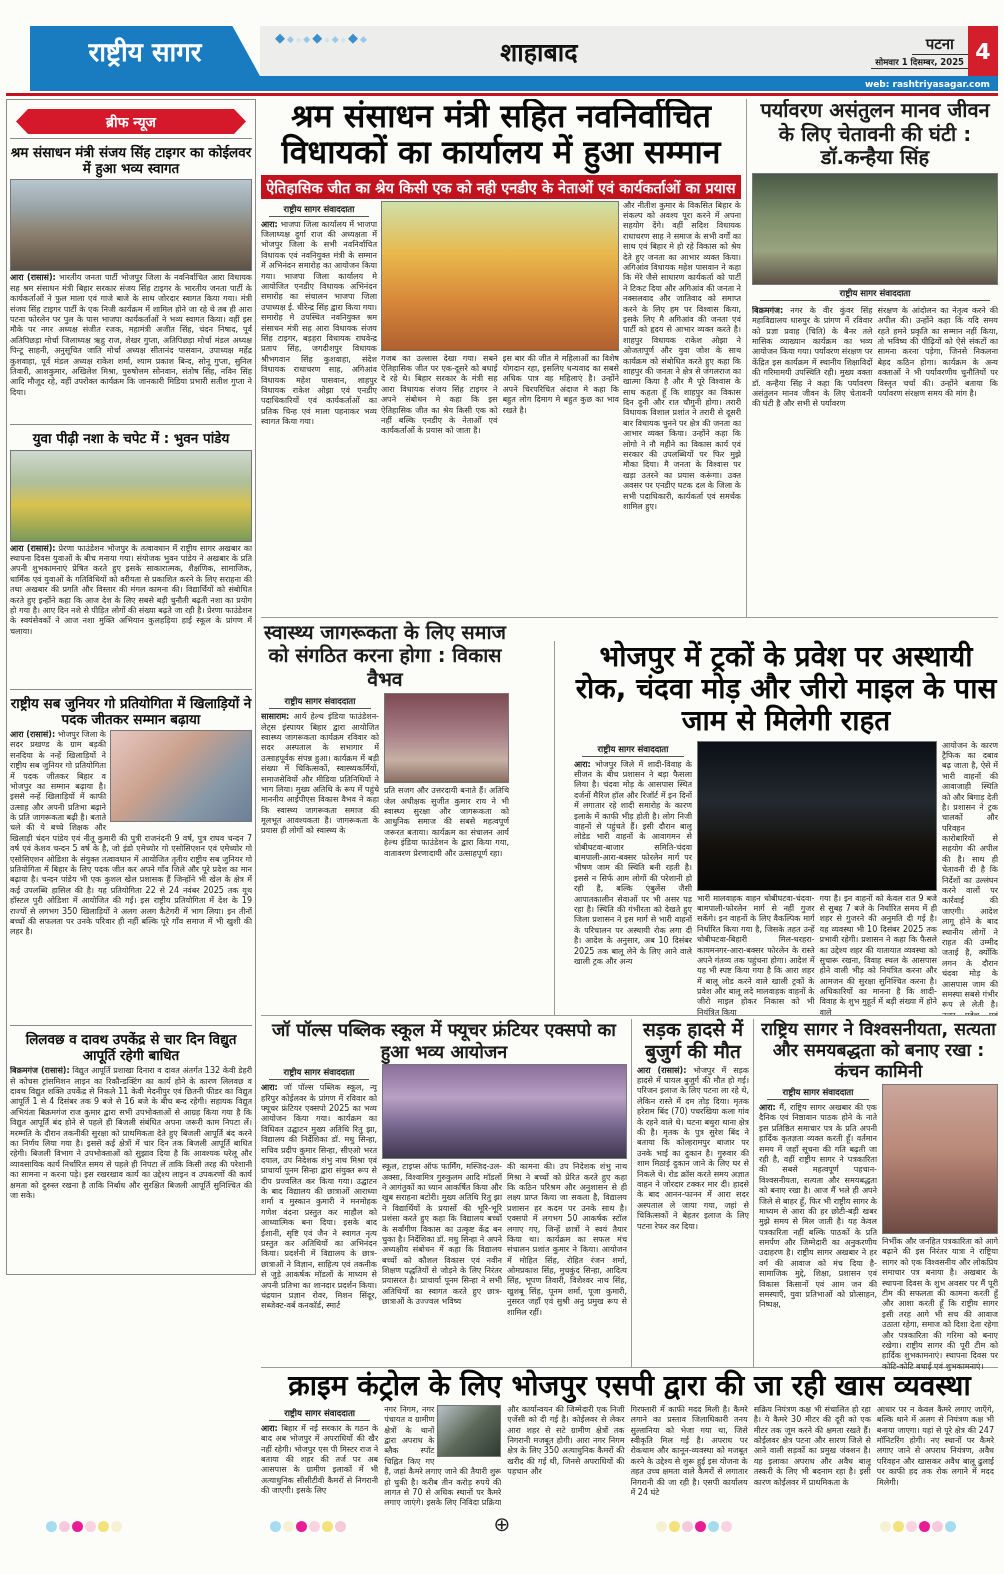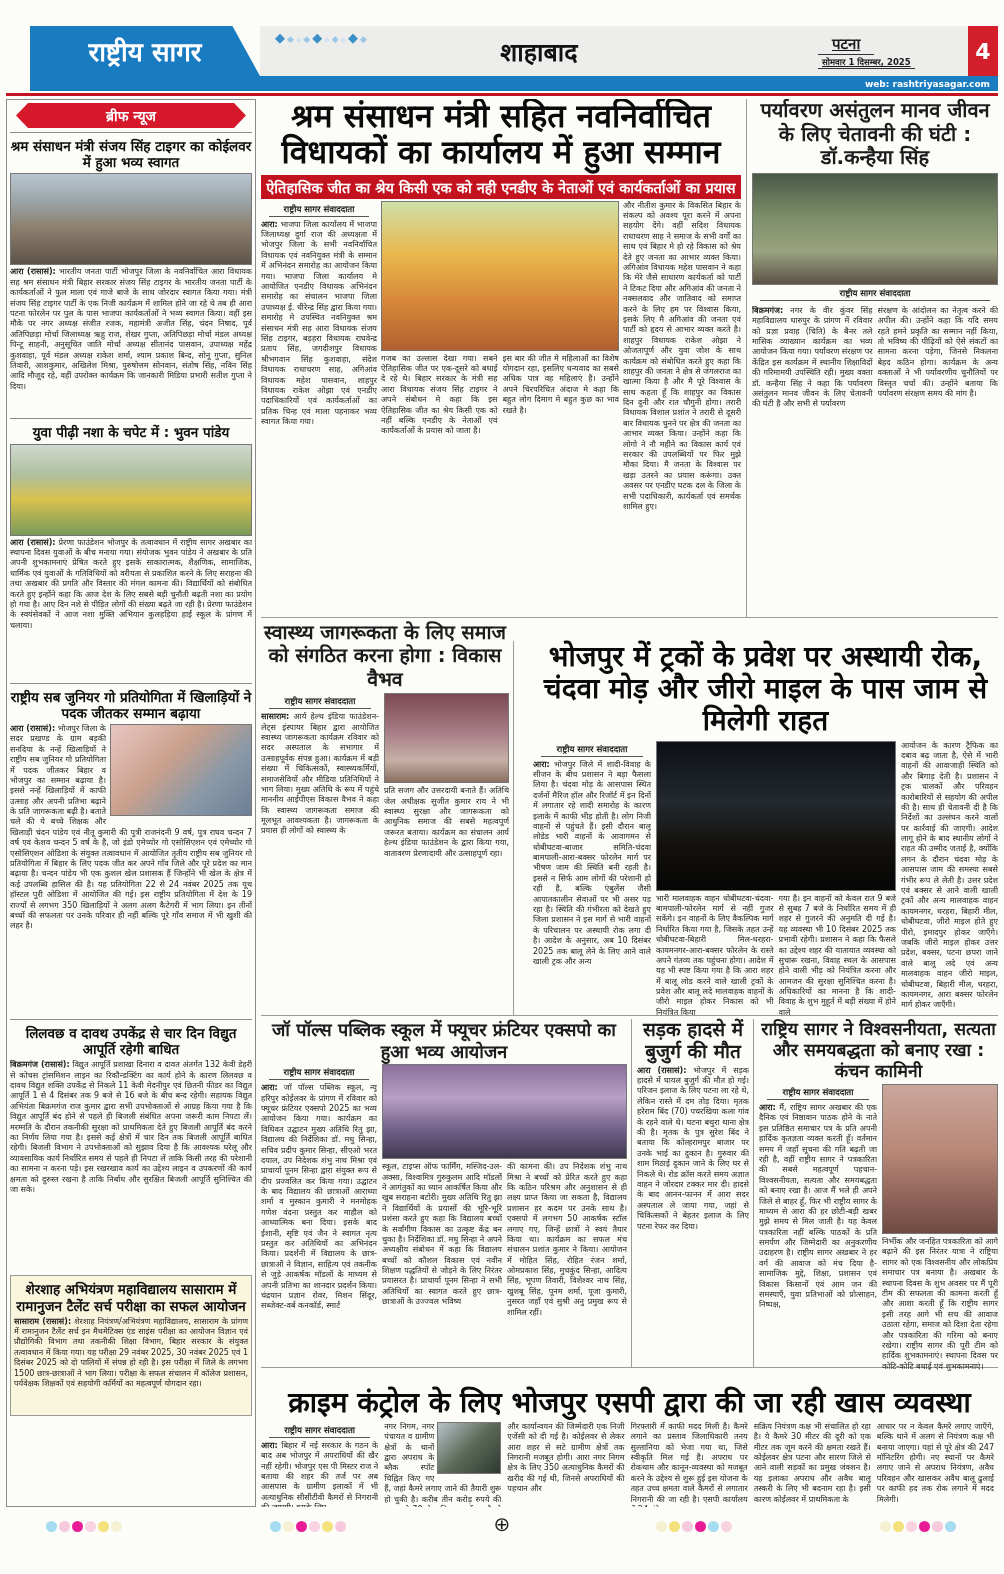--- a/index.html
+++ b/index.html
@@ -10,31 +10,31 @@
   
   .mast-wrap { padding-top:26px; }
   .mast { display:flex; height:50px; margin-left:24px; }
   .mast-blue { width:230px; background:#1a7cc0; color:#fff; display:flex; align-items:center; justify-content:center;
                font-size:26px; font-weight:bold; clip-path:polygon(0 0,88% 0,100% 100%,0 100%); }
   .mast-mid { flex:1; background:#ededeb; position:relative; display:flex; align-items:center; justify-content:center; }
   .mast-mid .ed { font-size:25px; font-weight:bold; color:#111; }
   .diamonds { position:absolute; left:14px; top:4px; width:120px; line-height:13px; }
   .diamonds span { display:inline-block; margin:0 1px; }
   .dm1{color:#3d8fc9;font-size:13px}.dm2{color:#9cc8e8;font-size:9px}.dm3{color:#cfe3f2;font-size:7px}
-  .mast-right { width:150px; background:#ededeb; display:flex; flex-direction:column; align-items:flex-start; justify-content:center;text-decoration:underline; }
+  .mast-right { width:150px; background:#ededeb; display:flex; flex-direction:column; align-items:flex-end; justify-content:center; }
   .mast-right .city { font-size:15px; font-weight:bold; border-bottom:1px solid #333; padding:0 14px 1px; }
   .mast-right .date { font-size:8.5px; font-weight:bold; border-bottom:1px solid #333; padding:1px 4px; }
   .mast-page { width:30px; background:#d21f2b; color:#fff; display:flex; align-items:center; justify-content:center; font-size:22px; font-weight:bold; }
   .mast-strip { height:15px; background:#1a7cc0; margin-left:24px; display:flex; align-items:center; justify-content:flex-end; padding-right:8px; }
   .mast-strip span { color:#fff; font-size:9px; font-weight:bold; }
   .redline { height:3px; background:#c41320; margin-top:2px; }
 
   
   .content { display:flex; margin-top:3px; }
-  .leftcol { width:250px; border:1px solid #8a8a8a; padding:2px 3px; height:1408px; overflow:hidden; }
+  .leftcol { width:250px; border:1px solid #8a8a8a; padding:8px 3px; height:1176px; overflow:hidden; }
   .rightarea { flex:1; margin-left:5px; height:1408px; overflow:hidden; }
 
   .bt { font-size:8px; line-height:1.3; text-align:justify; overflow:hidden; color:#242424; }
   .dl { font-weight:bold; }
   .byline { font-weight:bold; text-align:center; font-size:8.5px; border-bottom:1px solid #555; padding-bottom:2px; margin:2px 8px 3px; white-space:nowrap; overflow:hidden; }
   .photo { width:100%; border:1px solid #777; }
 
   
   .ribbon { background:#d6182b; color:#fff; font-weight:bold; font-size:14px; text-align:center; padding:3px 0; margin:1px 6px 4px;
             clip-path:polygon(0 50%,12px 0,calc(100% - 12px) 0,100% 50%,calc(100% - 12px) 100%,12px 100%); }
@@ -69,21 +69,21 @@
   .lead-mid .twocol > div { flex:1; }
   .lead-mid .twocol > div:first-child { margin-right:5px; }
   .lead-c4 { flex:1; }
   .envart { flex:1; margin-left:5px; border-left:1px solid #9a9a9a; padding-left:5px; display:flex; flex-direction:column; }
   .env-h { font-size:20px; line-height:1.18; font-weight:bold; text-align:center; }
   .env-cols { flex:1; display:flex; overflow:hidden; margin-top:2px; }
   .env-cols > div { flex:1; }
   .env-cols > div:first-child { margin-right:5px; }
 
   
-  .rowB { display:flex; height:398px; border-top:1px solid #9a9a9a; padding-top:3px; }
+  .rowB { display:flex; height:398px; border-top:1px solid #9a9a9a; padding-top:3px;gap:41px; }
   .health { width:248px; display:flex; flex-direction:column; }
   .health-h { font-size:19.5px; line-height:1.2; font-weight:bold; text-align:center; }
   .health-body { flex:1; display:flex; overflow:hidden; margin-top:2px; }
   .health-c1 { width:118px; margin-right:5px; }
   .health-c2 { flex:1; }
   .truck { flex:1; border-left:1px solid #9a9a9a; margin-left:4px; padding-left:19px; display:flex; flex-direction:column;margin-top:20px; }
   .truck-h { font-size:28px; line-height:1.15; font-weight:bold; text-align:center; color:#0a0a0a; }
   .truck-body { flex:1; display:flex; overflow:hidden; margin-top:3px; }
   .truck-c1 { width:118px; }
   .truck-mid { width:240px; margin:0 5px; }
@@ -104,21 +104,21 @@
   .expo-right .twocol > div:first-child { margin-right:5px; }
   .accident { width:118px; border-left:1px solid #9a9a9a; margin-left:4px; padding-left:5px; }
   .acc-h { font-size:19px; line-height:1.15; font-weight:bold; text-align:center; margin-bottom:3px; }
   .anniv { flex:1; border-left:1px solid #9a9a9a; margin-left:4px; padding-left:5px; display:flex; flex-direction:column; }
   .anniv-h { font-size:17.5px; line-height:1.2; font-weight:bold; text-align:center; }
   .anniv-top { display:flex; margin-top:2px; }
   .anniv-left { width:118px; margin-right:5px; }
   .anniv-photo { flex:1; }
 
   
-  .rowD { border-top:1px solid #9a9a9a; padding-top:20px; height:140px; display:flex; flex-direction:column; }
+  .rowD { border-top:1px solid #9a9a9a; padding-top:3px; height:140px; display:flex; flex-direction:column; }
   .crime-h { font-size:28px; line-height:1.1; font-weight:bold; text-align:center; color:#0a0a0a; }
   .crime-cols { flex:1; display:flex; overflow:hidden; margin-top:3px; }
   .crime-cols > div { flex:1; margin-right:6px; }
   .crime-cols > div:last-child { margin-right:4px; }
 
   
   .pfoot { height:60px; display:flex; align-items:flex-start; justify-content:space-between; padding:10px 40px 0; }
   .dotgrp span { display:inline-block; width:11px; height:11px; border-radius:50%; margin-right:2px; }
   .d1{background:#a6dcef}.d2{background:#f6c9dc}.d3{background:#e81d96}.d4{background:#f9d3e2}.d5{background:#f3e27b}.d6{background:#f6f1d3}
   .regmark { font-size:20px; color:#222; line-height:14px; }

